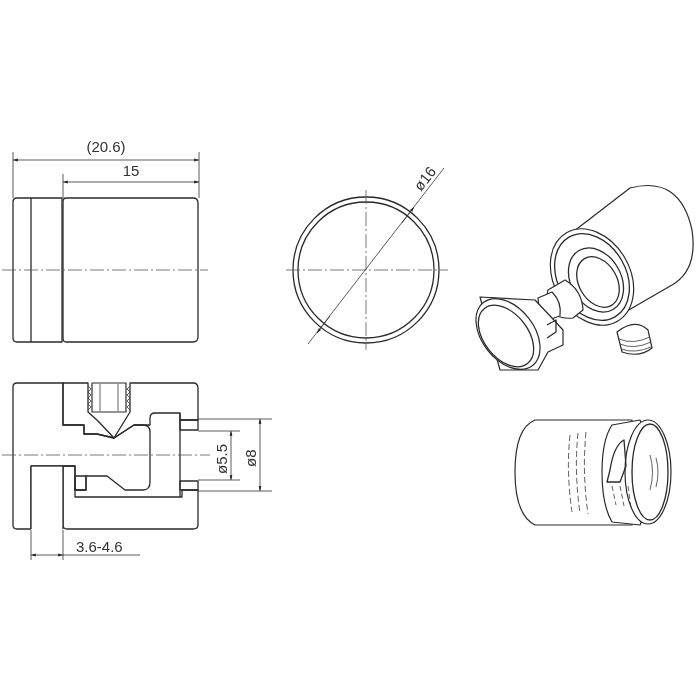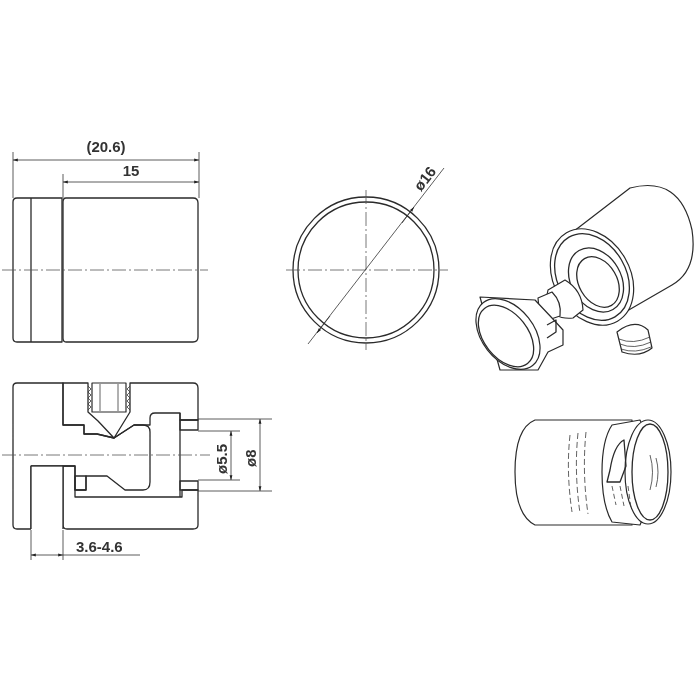--- a/index.html
+++ b/index.html
@@ -1,16 +1,16 @@
 <!DOCTYPE html>
 <html><head>
 <meta charset="utf-8">
 <style>
   html, body { margin:0; padding:0; background:#ffffff; }
-  #canvas { position:relative; width:700px; height:700px; background:#ffffff; overflow:hidden;font-weight:bold; }
+  #canvas { position:relative; width:700px; height:700px; background:#ffffff; overflow:hidden; }
   svg { position:absolute; left:0; top:0; }
   .o { fill:none; stroke:#2a2a2a; stroke-width:1.3; stroke-linejoin:round; }
   .t { fill:none; stroke:#3a3a3a; stroke-width:0.8; }
   .c { fill:none; stroke:#555; stroke-width:0.8; stroke-dasharray:14 3 2 3; }
   .d { fill:none; stroke:#333; stroke-width:0.8; }
   .w { fill:#ffffff; stroke:#2a2a2a; stroke-width:1.2; stroke-linejoin:round; }
   .lbl { font-family:"Liberation Sans", sans-serif; font-size:15px; fill:#333; }
 </style>
 </head>
 <body>

